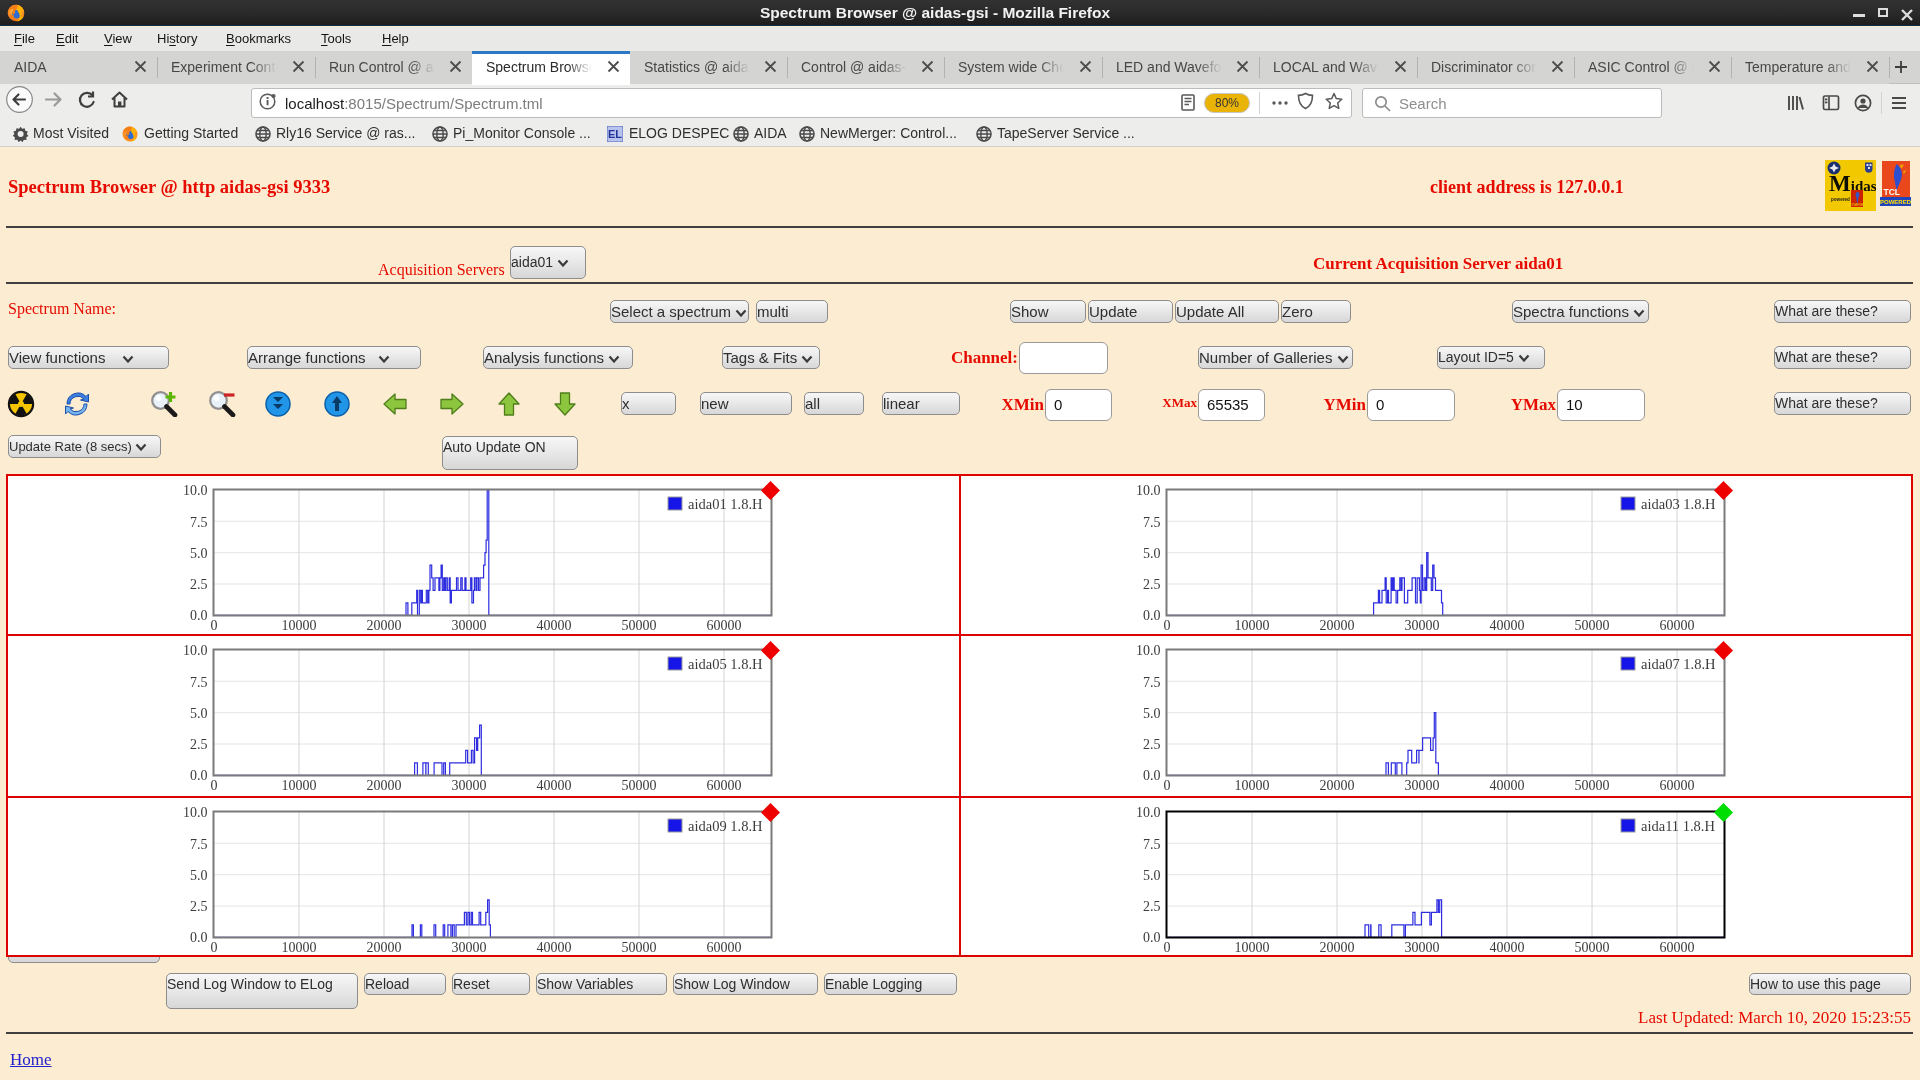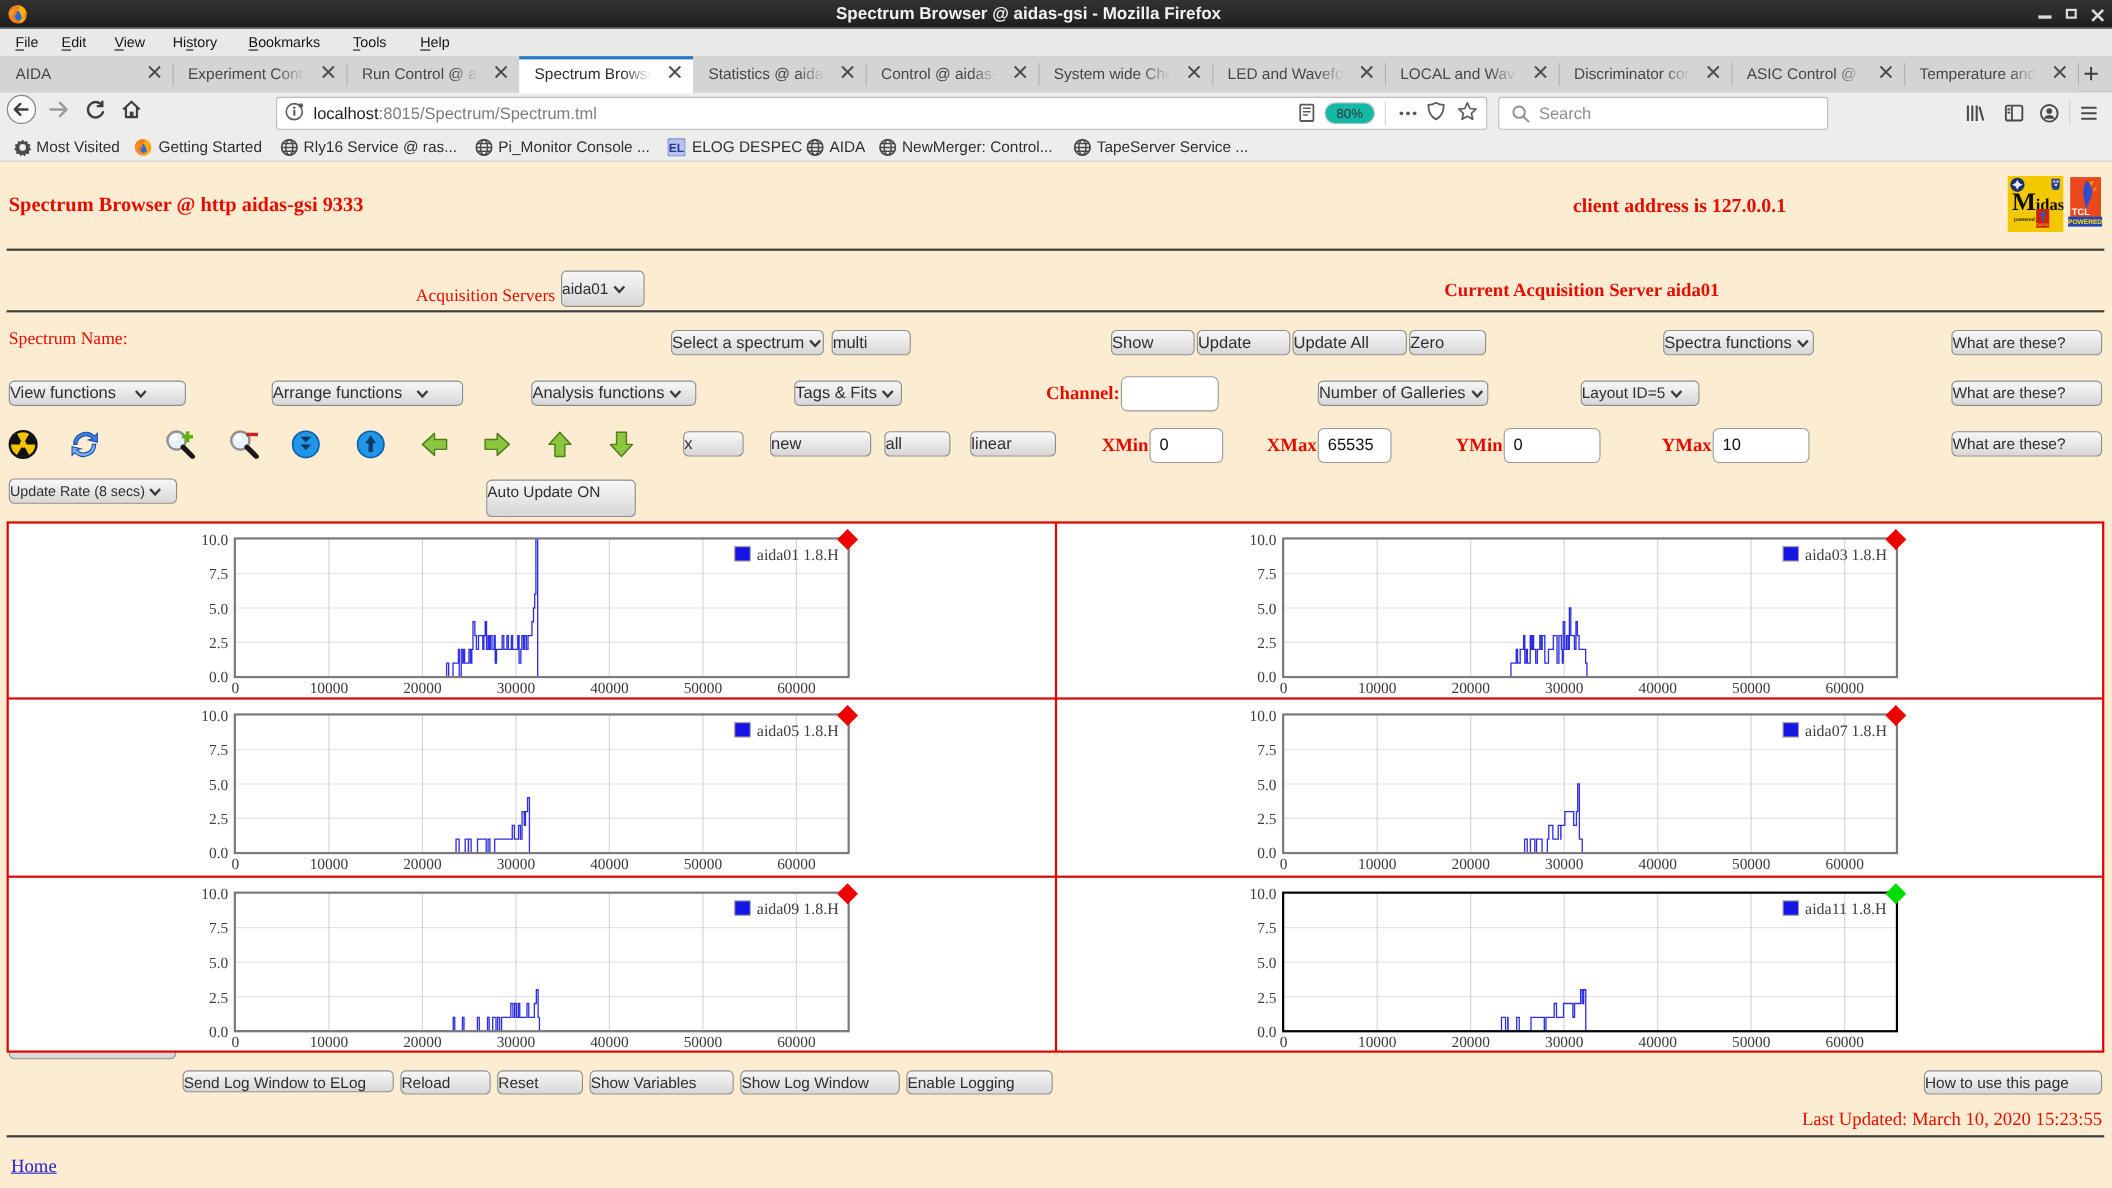--- a/index.html
+++ b/index.html
@@ -28,21 +28,21 @@
 .tabsep { position:absolute; top:57px; width:1px; height:21px; background:#b2b2b2; }
 #navbar { position:absolute; left:0; top:84px; width:1920px; height:38px; background:#ededec; }
 #bookmarks { position:absolute; left:0; top:122px; width:1920px; height:25px; background:#ededec;
   border-bottom:1px solid #d0d0cf; }
 .bmitem { position:absolute; top:125px; font-size:14px; color:#2f2f2f; white-space:nowrap; }
 .urlbox { position:absolute; left:251px; top:88px; width:1101px; height:30px; background:#ffffff;
   border:1px solid #bcbcbc; border-radius:3px; }
 .searchbox { position:absolute; left:1362px; top:88px; width:300px; height:30px; background:#ffffff;
   border:1px solid #bcbcbc; border-radius:3px; }
 .zoompill { position:absolute; left:1204px; top:93px; width:46px; height:20px; border:1px solid #c6c6c6;
-  border-radius:10px; background:#14b8a6; font-size:12px; color:#333; text-align:center; line-height:18px; }
+  border-radius:10px; background:#eab308; font-size:12px; color:#333; text-align:center; line-height:18px; }
 
 .redserif { font-family:"Liberation Serif", serif; color:#e60b00; }
 .btn { position:absolute; background:linear-gradient(#f7f7f7,#e9e9e9 45%,#d7d7d7);
   border:1px solid #8d8d8d; border-radius:5px; color:#2e2e2e; font-size:15px;
   text-align:left; font-family:"Liberation Sans", sans-serif; }
 .inp { position:absolute; background:#fff; border:1px solid #9a9a9a; border-radius:6px;
   color:#111; font-size:15px; padding-left:8px; font-family:"Liberation Sans", sans-serif; }
 .hr { position:absolute; left:6px; width:1907px; height:2px; background:#3f3f3f; }
 </style>
 </head>
@@ -390,33 +390,33 @@
         <g transform="rotate(270 14 14)">
           <path d="M3 14 L14 4 L14 9.5 L25 9.5 L25 18.5 L14 18.5 L14 24 Z" fill="#8cc63e" stroke="#4f7d1a" stroke-width="1.3" stroke-linejoin="round"></path>
         </g>
       </svg></div>
 <div class="btn" style="left:621px;top:392px;width:55px;height:23px;line-height:21px;font-size:15px">x</div>
 <div class="btn" style="left:700px;top:392px;width:92px;height:23px;line-height:21px;font-size:15px">new</div>
 <div class="btn" style="left:804px;top:392px;width:60px;height:23px;line-height:21px;font-size:15px">all</div>
 <div class="btn" style="left:882px;top:392px;width:78px;height:23px;line-height:21px;font-size:15px">linear</div>
 <div class="redserif abs" style="left:974px;top:395px;width:70px;text-align:right;font-size:17px;font-weight:bold">XMin</div>
 <div class="inp" style="left:1045px;top:389px;width:67px;height:32px;line-height:30px">0</div>
-<div class="redserif abs" style="left:1127px;top:395px;width:70px;text-align:right;font-size:17px;font-weight:bold">XMax</div>
+<div class="redserif abs" style="left:1127px;top:395px;width:70px;text-align:right;font-size:13px;font-weight:bold">XMax</div>
 <div class="inp" style="left:1198px;top:389px;width:67px;height:32px;line-height:30px">65535</div>
 <div class="redserif abs" style="left:1296px;top:395px;width:70px;text-align:right;font-size:17px;font-weight:bold">YMin</div>
 <div class="inp" style="left:1367px;top:389px;width:88px;height:32px;line-height:30px">0</div>
 <div class="redserif abs" style="left:1486px;top:395px;width:70px;text-align:right;font-size:17px;font-weight:bold">YMax</div>
 <div class="inp" style="left:1557px;top:389px;width:88px;height:32px;line-height:30px">10</div>
 <div class="btn" style="left:1774px;top:392px;width:137px;height:23px;line-height:21px;font-size:14px">What are these?</div>
 <div class="btn" style="left:8px;top:435px;width:153px;height:23px;line-height:21px;font-size:13px">Update Rate (8 secs) <svg width="12" height="8" viewBox="0 0 12 8" style="display:inline-block">
         <path d="M1.5 1.5 L6 6.5 L10.5 1.5" stroke="#3a3a3a" stroke-width="2.2" fill="none"></path>
       </svg></div>
 <div class="btn" style="left:442px;top:436px;width:136px;height:34px;line-height:20px;font-size:14px">Auto Update ON</div>
 <div class="btn" style="left:8px;top:923px;width:152px;height:40px;line-height:20px;font-size:14px">Empty Log Window</div>
-<div class="btn" style="left:166px;top:973px;width:192px;height:20px;line-height:20px;font-size:14px">Send Log Window to ELog</div>
+<div class="btn" style="left:166px;top:973px;width:192px;height:36px;line-height:20px;font-size:14px">Send Log Window to ELog</div>
 <div class="btn" style="left:364px;top:973px;width:82px;height:22px;line-height:20px;font-size:14px">Reload</div>
 <div class="btn" style="left:452px;top:973px;width:78px;height:22px;line-height:20px;font-size:14px">Reset</div>
 <div class="btn" style="left:536px;top:973px;width:131px;height:22px;line-height:20px;font-size:14px">Show Variables</div>
 <div class="btn" style="left:673px;top:973px;width:145px;height:22px;line-height:20px;font-size:14px">Show Log Window</div>
 <div class="btn" style="left:824px;top:973px;width:133px;height:22px;line-height:20px;font-size:14px">Enable Logging</div>
 <div class="btn" style="left:1749px;top:973px;width:162px;height:22px;line-height:20px;font-size:14px">How to use this page</div>
 <div class="redserif abs" style="right:9px;top:1008px;font-size:17px;white-space:nowrap">Last Updated: March 10, 2020 15:23:55</div>
 <div class="hr" style="top:1032px"></div>
 <div class="abs" style="left:10px;top:1050px;font-family:'Liberation Serif',serif;font-size:17px"><a style="color:#2222cc;text-decoration:underline">Home</a></div>
 <div style="position:absolute;left:6px;top:474px;width:1907px;height:483px;background:#dd0400"></div>

